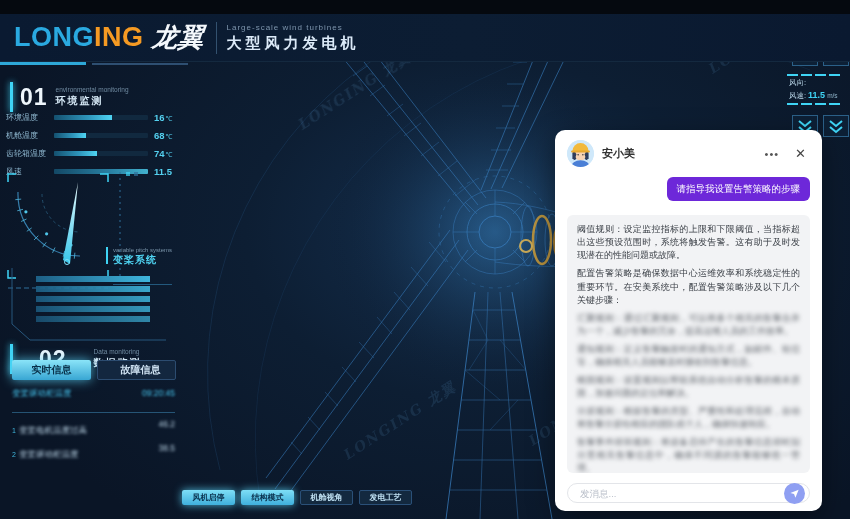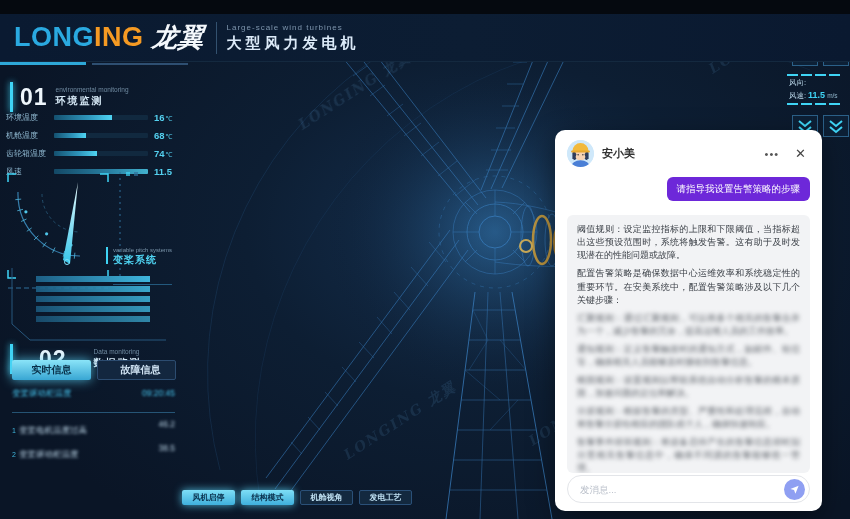--- a/index.html
+++ b/index.html
@@ -95,21 +95,21 @@
   .avatar { width:27px; height:27px; border-radius:50%; overflow:hidden; background:#cfe8fa; flex:none; }
   .cname { font-size:11px; font-weight:bold; color:#333; margin-left:8px; flex:1; }
   .more { font-size:11px; color:#555; letter-spacing:1px; cursor:pointer; padding:2px 4px; }
   .close { font-size:13px; color:#444; cursor:pointer; margin-left:8px; padding:2px 4px; }
   .urow { display:flex; justify-content:flex-end; padding:4px 12px 0 12px; }
   .ubbl { background:#6d28d9; color:#fff; font-size:9.5px; padding:6px 10px; border-radius:6px; line-height:1.3; }
   .abbl { margin:14px 12px 0 12px; background:#f2f3f5; border-radius:6px; padding:8px 10px;
           height:258px; overflow:hidden; }
   .abbl p { font-size:9px; line-height:1.45; color:#3c4148; margin-bottom:5px; text-align:justify; }
   .abbl p.blur { filter:blur(2.1px); color:#575c63; }
-  .inrow { position:absolute; left:12px; bottom:8px; width:243px; height:28px; border:1px solid #e3e5e9;
+  .inrow { position:absolute; left:12px; bottom:8px; width:243px; height:20px; border:1px solid #e3e5e9;
            border-radius:14px; display:flex; align-items:center; padding:0 4px 0 12px; background:#fff;justify-content:center; }
   .inrow input { border:none; outline:none; flex:1; font-size:9.5px; color:#333; font-family:"Liberation Sans",sans-serif; }
   .inrow input::placeholder { color:#b8bec8; }
   .send { width:21px; height:21px; border-radius:50%; background:#8f9ff2; display:flex; align-items:center;
           justify-content:center; cursor:pointer; flex:none; }
 </style>
 </head>
 <body>
 
 <div class="stage">

